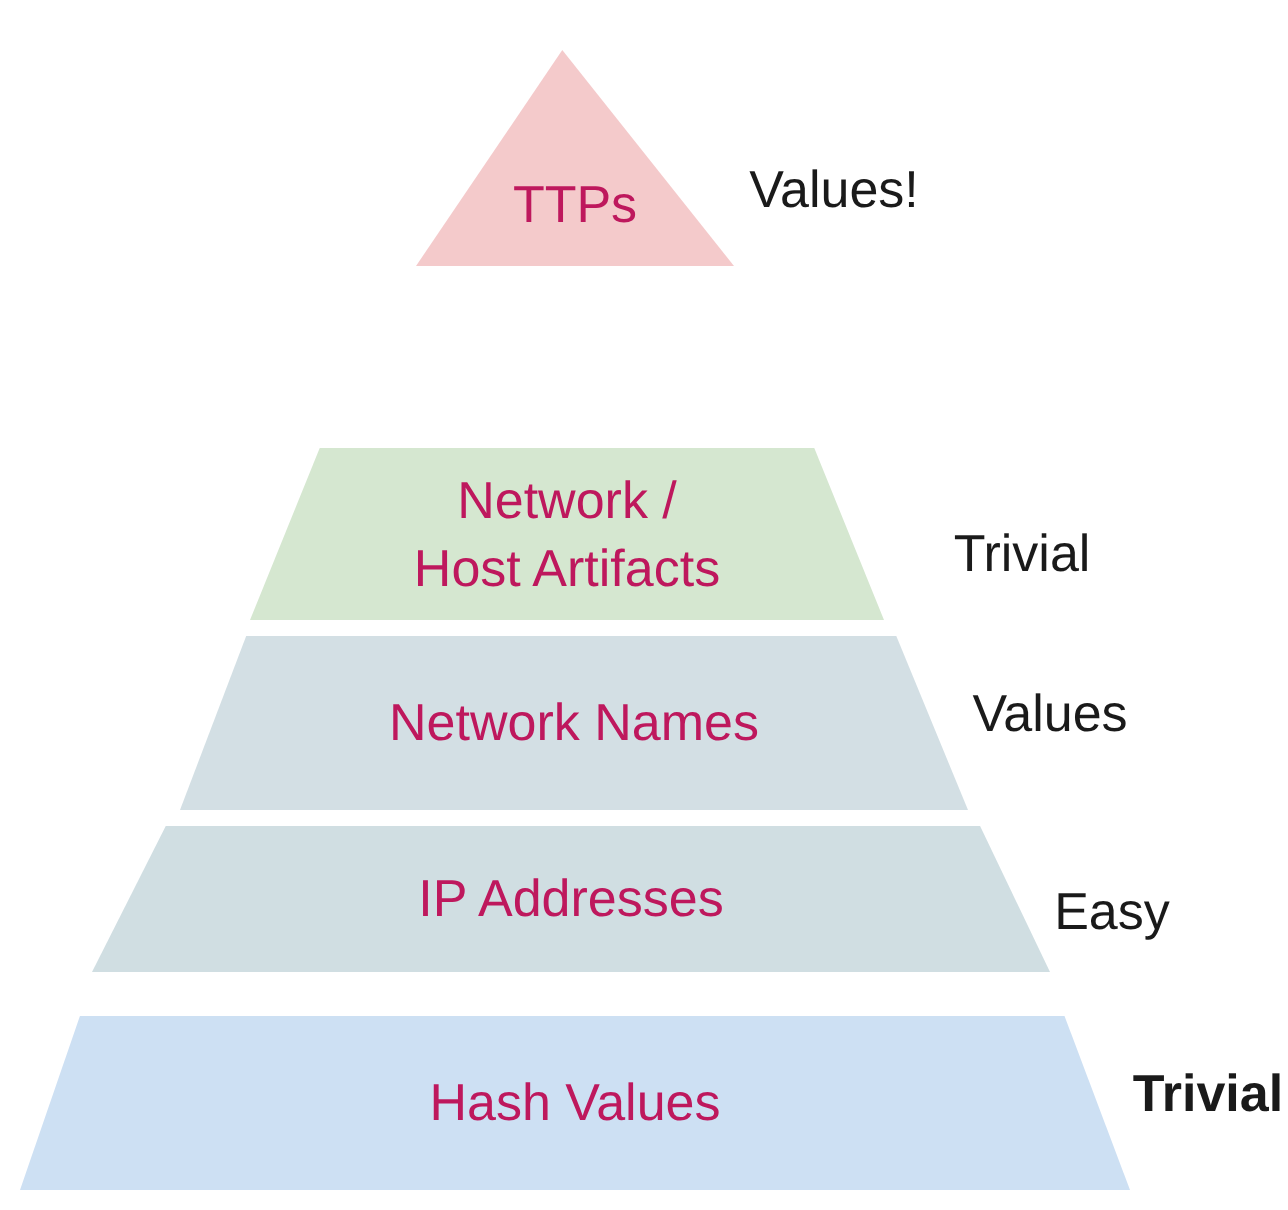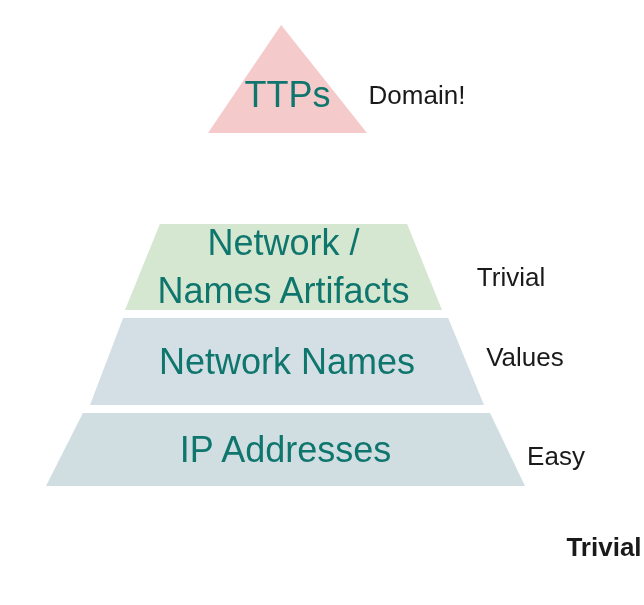--- a/index.html
+++ b/index.html
@@ -17,24 +17,24 @@
     color: #1a1a1a;
   }
   .band {
     position: absolute;
     display: flex;
     align-items: center;
     justify-content: center;
     text-align: center;
   }
   .band-label {
-    font-size: 36px;
+    font-size: 26px;
     line-height: 1.32;
     white-space: pre-line;
-    color: #0f766e;
+    color: #be185d;
     text-align: center;
   }
   
   .band-0 { 
     left: 208px; top: 25px; width: 159px; height: 108px;
     clip-path: polygon(46% 0%, 100% 100%, 0% 100%);
     align-items: flex-end;
     padding-bottom: 14px;
     box-sizing: border-box;
   }
@@ -77,31 +77,34 @@
 
 <div class="canvas">
 
   <div class="band band-0" style="background: rgb(244, 202, 203);">
     <span class="band-label">TTPs</span>
   </div>
 
 
   <div class="band band-2" style="background: rgb(213, 231, 208);">
     <span class="band-label">Network /
-Names Artifacts</span>
+Host Artifacts</span>
   </div>
 
   <div class="band band-3" style="background: rgb(211, 223, 228);">
     <span class="band-label">Network Names</span>
   </div>
 
   <div class="band band-4" style="background: rgb(208, 222, 226);">
     <span class="band-label">IP Addresses</span>
   </div>
 
+  <div class="band band-5" style="background: rgb(205, 224, 243);">
+    <span class="band-label">Hash Values</span>
+  </div>
 
-  <div class="side-label side-0">Domain!</div>
+  <div class="side-label side-0">Values!</div>
   <div class="side-label side-2">Trivial</div>
   <div class="side-label side-3">Values</div>
   <div class="side-label side-4">Easy</div>
   <div class="side-label side-5">Trivial</div>
 
 </div>
 
 </body></html>

